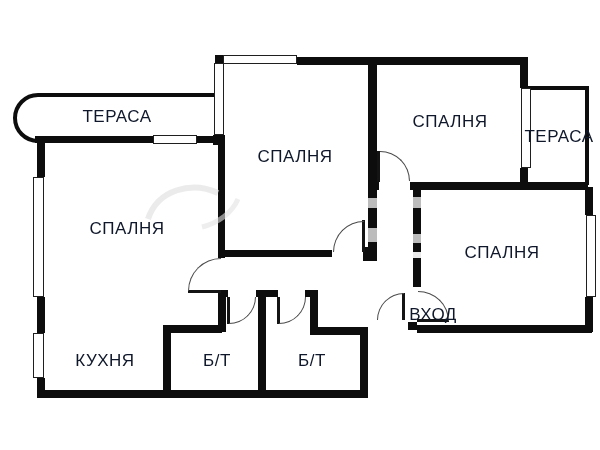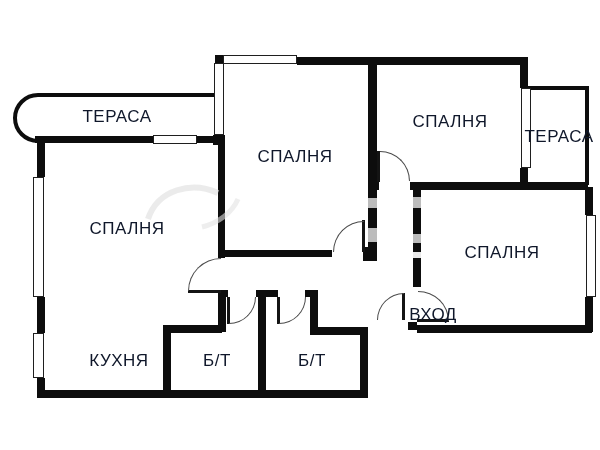--- a/index.html
+++ b/index.html
@@ -99,21 +99,21 @@
     <path d="M62,52 C78,48 92,38 98,24" fill="none" stroke="#e3e3e3" stroke-width="5" opacity="0.6"></path>
   </svg>
   <div class="wm" style="left:368px;top:198px;width:9px;height:10px;"></div>
   <div class="wm" style="left:368px;top:228px;width:9px;height:14px;"></div>
   <div class="wm" style="left:413px;top:197px;width:8px;height:11px;"></div>
   <div class="wm" style="left:413px;top:234px;width:8px;height:9px;"></div>
   <div class="wm light" style="left:413px;top:252px;width:8px;height:6px;"></div>
 
   <div class="lbl" style="left:117px;top:117px;">ТЕРАСА</div>
   <div class="lbl" style="left:127px;top:229px;">СПАЛНЯ</div>
-  <div class="lbl" style="left:119px;top:361px;">КУХНЯ</div>
+  <div class="lbl" style="left:105px;top:361px;">КУХНЯ</div>
   <div class="lbl" style="left:295px;top:157px;">СПАЛНЯ</div>
   <div class="lbl" style="left:450px;top:122px;">СПАЛНЯ</div>
   <div class="lbl" style="left:559px;top:137px;">ТЕРАСА</div>
   <div class="lbl" style="left:502px;top:253px;">СПАЛНЯ</div>
   <div class="lbl" style="left:217px;top:361px;">Б/Т</div>
   <div class="lbl" style="left:312px;top:361px;">Б/Т</div>
   <div class="lbl" style="left:389px;top:315px;margin-left:44px;">ВХОД</div>
 
 </div>
 

